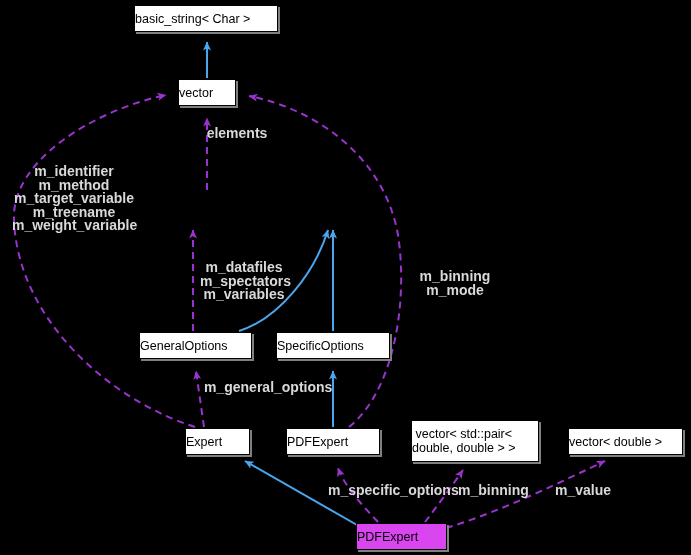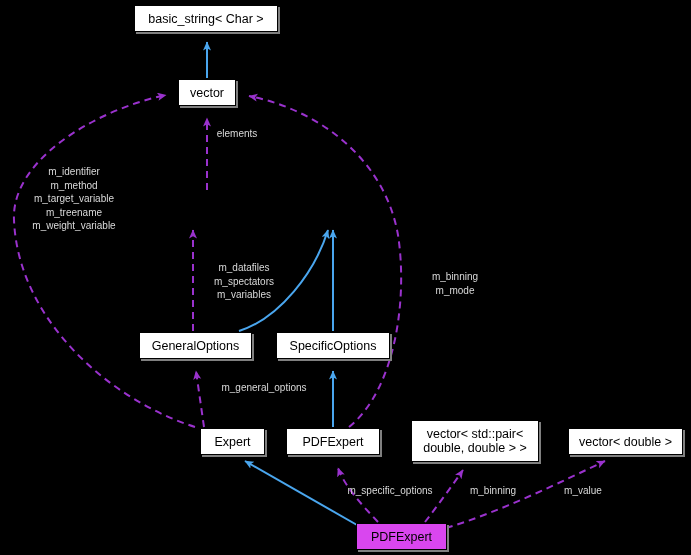--- a/index.html
+++ b/index.html
@@ -26,37 +26,38 @@
     position: absolute;
     box-sizing: border-box;
     background: #ffffff;
     border: 1px solid #000000;
     color: #000000;
     font-size: 12.5px;
     line-height: 14px;
     text-align: center;
     display: flex;
     align-items: center;
-    justify-content: center;
+    justify-content: flex-start;
     white-space: pre;
     box-shadow: 2px 2px 0 0 #808080;
     z-index: 3;
   }
   .node.current {
     background: #d946ef;
   }
   .edge-label {
     position: absolute;
     color: #d9d9d9;
-    font-size: 10px;
+    font-size: 14px;
     line-height: 13.5px;
     white-space: pre;
     text-align: center;
     z-index: 4;
     pointer-events: none;
+    font-weight: bold;
   }
 </style>
 </head>
 <body>
 
 <div id="canvas">
 
   <svg class="edges" viewBox="0 0 691 555">
     <defs>
       <marker id="arrow-blue" markerWidth="10" markerHeight="10" refX="8.5" refY="4" orient="auto" markerUnits="userSpaceOnUse">
@@ -131,21 +132,21 @@
 
 
   <div class="node" style="left:139px; top:332px; width:113px; height:27px;">
     <span>GeneralOptions</span>
   </div>
 
   <div class="node" style="left:276px; top:332px; width:114px; height:27px;">
     <span>SpecificOptions</span>
   </div>
 
-  <div class="node" style="left:200px; top:428px; width:65px; height:27px;">
+  <div class="node" style="left:185px; top:428px; width:65px; height:27px;">
     <span>Expert</span>
   </div>
 
   <div class="node" style="left:286px; top:428px; width:94px; height:27px;">
     <span>PDFExpert</span>
   </div>
 
   <div class="node" style="left:411px; top:420px; width:128px; height:42px;">
     <span>vector&lt; std::pair&lt;
 double, double &gt; &gt;</span>

